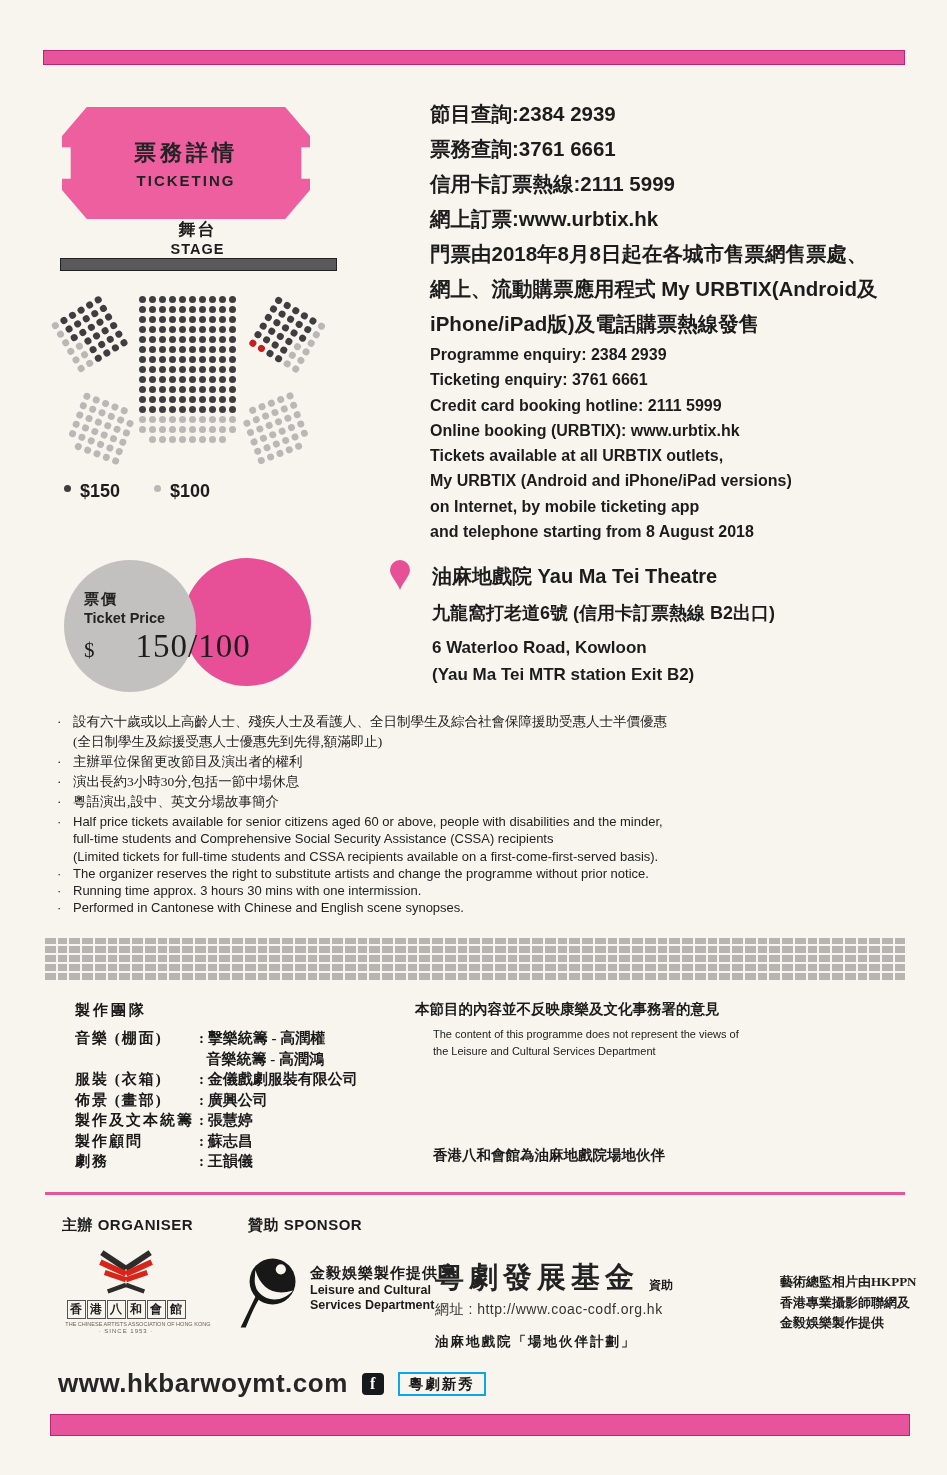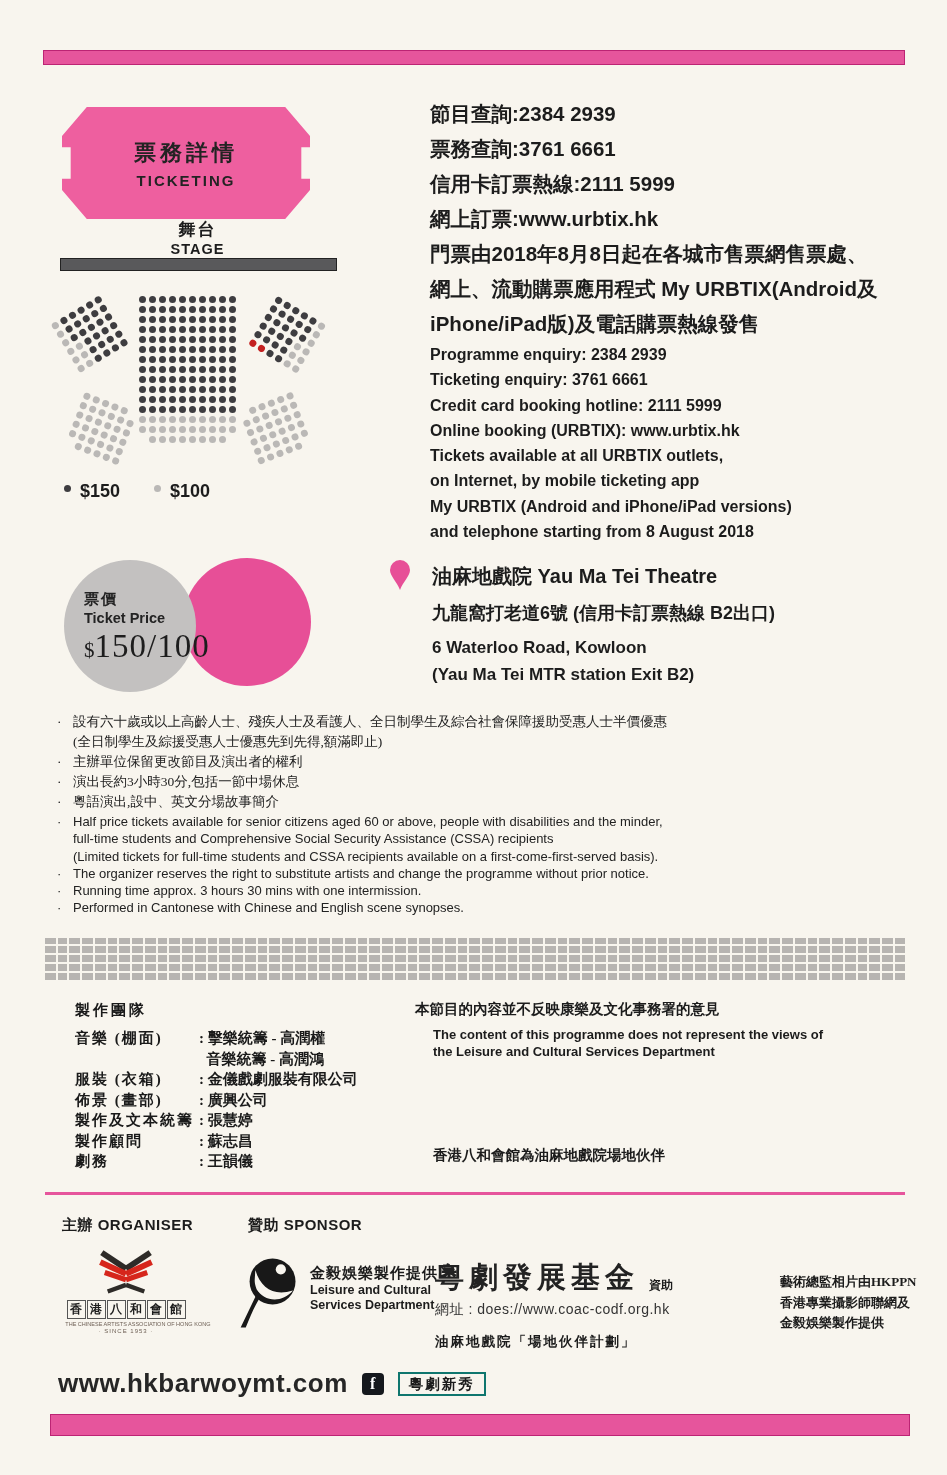--- a/index.html
+++ b/index.html
@@ -39,21 +39,21 @@
   .seat-legend .lab{font-size:18px; font-weight:bold;}
   
   .circle{border-radius:50%;}
   .gray-circle{left:64px; top:560px; width:132px; height:132px; background:var(--gray-circle,#c3c1c0); z-index:2;
                box-sizing:border-box; padding:30px 0 0 20px;}
   .pink-circle{left:183px; top:558px; width:128px; height:128px; background:var(--circle-pink,#e74f97); z-index:1;}
   .gray-circle .zh{font-size:15px; font-weight:bold; letter-spacing:2px; color:#232323;}
   .gray-circle .en{font-size:14.5px; font-weight:bold; color:#232323; margin-top:1px;}
   .gray-circle .price{font-family:"Liberation Serif","DejaVu Serif",serif; color:#1d1d1d; margin-top:2px;}
   .gray-circle .price .cur{font-size:21px;}
-  .gray-circle .price .amt{font-size:33px; letter-spacing:1px;}
+  .gray-circle .price .amt{font-size:33px; letter-spacing:1px;margin-left:41px;}
   
   .pin{left:388px; top:560px; color:var(--circle-pink,#e74f97);}
   .venue{left:432px; top:563px;}
   .venue .name{font-size:20px; font-weight:bold; margin-bottom:11px;}
   .venue .azh{font-size:18px; font-weight:bold; margin-bottom:9px;}
   .venue .aen{font-size:17px; font-weight:bold; line-height:27px;}
   
   .booking-zh{left:430px; top:96px; font-size:20.5px; font-weight:bold; line-height:35px;}
   .booking-en{left:430px; top:342px; font-size:16px; font-weight:bold; line-height:25.3px;}
   
@@ -80,21 +80,21 @@
         transparent 24px 35px, var(--paper,#f8f5ee) 35px 37px,
         transparent 37px 48px, var(--paper,#f8f5ee) 48px 50px);
   }
   
   .credits{left:75px; top:1000px; font-family:"Liberation Serif","DejaVu Serif",serif; font-weight:bold; font-size:15px; color:#1a1a1a;}
   .credits .title{letter-spacing:3px; margin-bottom:7px; line-height:21px;}
   .credit-row{display:grid; grid-template-columns:124px 1fr; line-height:20.5px;}
   .credit-label{letter-spacing:2px;}
   .credit-value{white-space:pre;}
   .disclaimer-zh{left:415px; top:1000px; font-family:"Liberation Serif","DejaVu Serif",serif; font-weight:bold; font-size:14.5px;}
-  .disclaimer-en{left:433px; top:1026px; font-size:13px; font-weight:bold; line-height:17px;}
+  .disclaimer-en{left:433px; top:1026px; font-size:11px; font-weight:normal; line-height:17px;}
   .partner-note{left:433px; top:1146px; font-family:"Liberation Serif","DejaVu Serif",serif; font-weight:bold; font-size:14.5px;}
   
   .section-heading{font-size:15px; font-weight:bold; letter-spacing:0.5px;}
   .org-heading{left:62px; top:1216px;}
   .spon-heading{left:248px; top:1216px;}
   .barwo{left:60px; top:1248px; width:132px; text-align:center;}
   .barwo .boxes{display:flex; justify-content:center; gap:1px; margin-top:2px;}
   .barwo .boxes span{
     border:1px solid #555; font-family:"Liberation Serif","DejaVu Serif",serif;
     font-weight:bold; font-size:12px; width:17px; height:17px; line-height:17px; display:inline-block;
@@ -110,21 +110,21 @@
   .codf .title{font-family:"Liberation Serif","DejaVu Serif",serif; font-weight:bold; font-size:29px; letter-spacing:5px; color:#222;}
   .codf .funding{font-family:"Liberation Serif","DejaVu Serif",serif; font-weight:bold; font-size:12px; padding-bottom:4px;}
   .codf .url{font-size:14px; margin-top:3px; color:#333; letter-spacing:0.5px;}
   .codf .scheme{font-family:"Liberation Serif","DejaVu Serif",serif; font-weight:bold; font-size:13.5px; margin-top:14px; letter-spacing:2px;}
   .photo-credit{left:780px; top:1272px; font-family:"Liberation Serif","DejaVu Serif",serif; font-weight:bold; font-size:13px; line-height:20.5px;}
   
   .footer{left:58px; top:1368px; display:flex; align-items:center; gap:14px;}
   .site{font-size:26px; font-weight:bold; letter-spacing:0.5px; color:#262626;}
   .fb-icon{width:22px; height:22px; background:#15181d; border-radius:4px; color:#fff;
            font-weight:bold; font-size:16px; text-align:center; line-height:22px; font-family:"Liberation Serif","DejaVu Serif",serif;}
-  .fb-label{border:2px solid #0f766e; padding:0 9px; height:20px; line-height:20px;
+  .fb-label{border:2px solid #0ea5e9; padding:0 9px; height:20px; line-height:20px;
             font-family:"Liberation Serif","DejaVu Serif",serif; font-weight:bold; font-size:14.5px; letter-spacing:2px;}
 </style>
 </head>
 <body>
 
 <div class="page">
 
   <div class="abs bar top-bar"></div>
 
   <div class="abs badge">
@@ -141,22 +141,22 @@
     <div>網上、流動購票應用程式 My URBTIX(Android及</div>
     <div>iPhone/iPad版)及電話購票熱線發售</div>
   </div>
 
   <div class="abs booking-en">
     <div>Programme enquiry: 2384 2939</div>
     <div>Ticketing enquiry: 3761 6661</div>
     <div>Credit card booking hotline: 2111 5999</div>
     <div>Online booking (URBTIX): www.urbtix.hk</div>
     <div>Tickets available at all URBTIX outlets,</div>
+    <div>My URBTIX (Android and iPhone/iPad versions)</div>
     <div>on Internet, by mobile ticketing app</div>
-    <div>My URBTIX (Android and iPhone/iPad versions)</div>
     <div>and telephone starting from 8 August 2018</div>
   </div>
 
   <div class="abs stage-label">
     <div class="zh">舞台</div>
     <div class="en">STAGE</div>
   </div>
   <div class="abs stage-bar"></div>
   <div class="abs seat-map">
       <div class="seat-block" style="left: 14px; top: 22px; transform: rotate(-31deg);">
@@ -375,21 +375,21 @@
       <div class="en">Leisure and Cultural</div>
       <div class="en">Services Department</div>
     </div>
   </div>
 
   <div class="abs codf">
     <div class="title-row">
       <span class="title">粵劇發展基金</span>
       <span class="funding">資助</span>
     </div>
-    <div class="url">網址 : does://www.coac-codf.org.hk</div>
+    <div class="url">網址 : http://www.coac-codf.org.hk</div>
     <div class="scheme">油麻地戲院「場地伙伴計劃」</div>
   </div>
 
   <div class="abs photo-credit">
     <div>藝術總監相片由HKPPN</div>
     <div>香港專業攝影師聯網及</div>
     <div>金毅娛樂製作提供</div>
   </div>
 
   <div class="abs footer">

